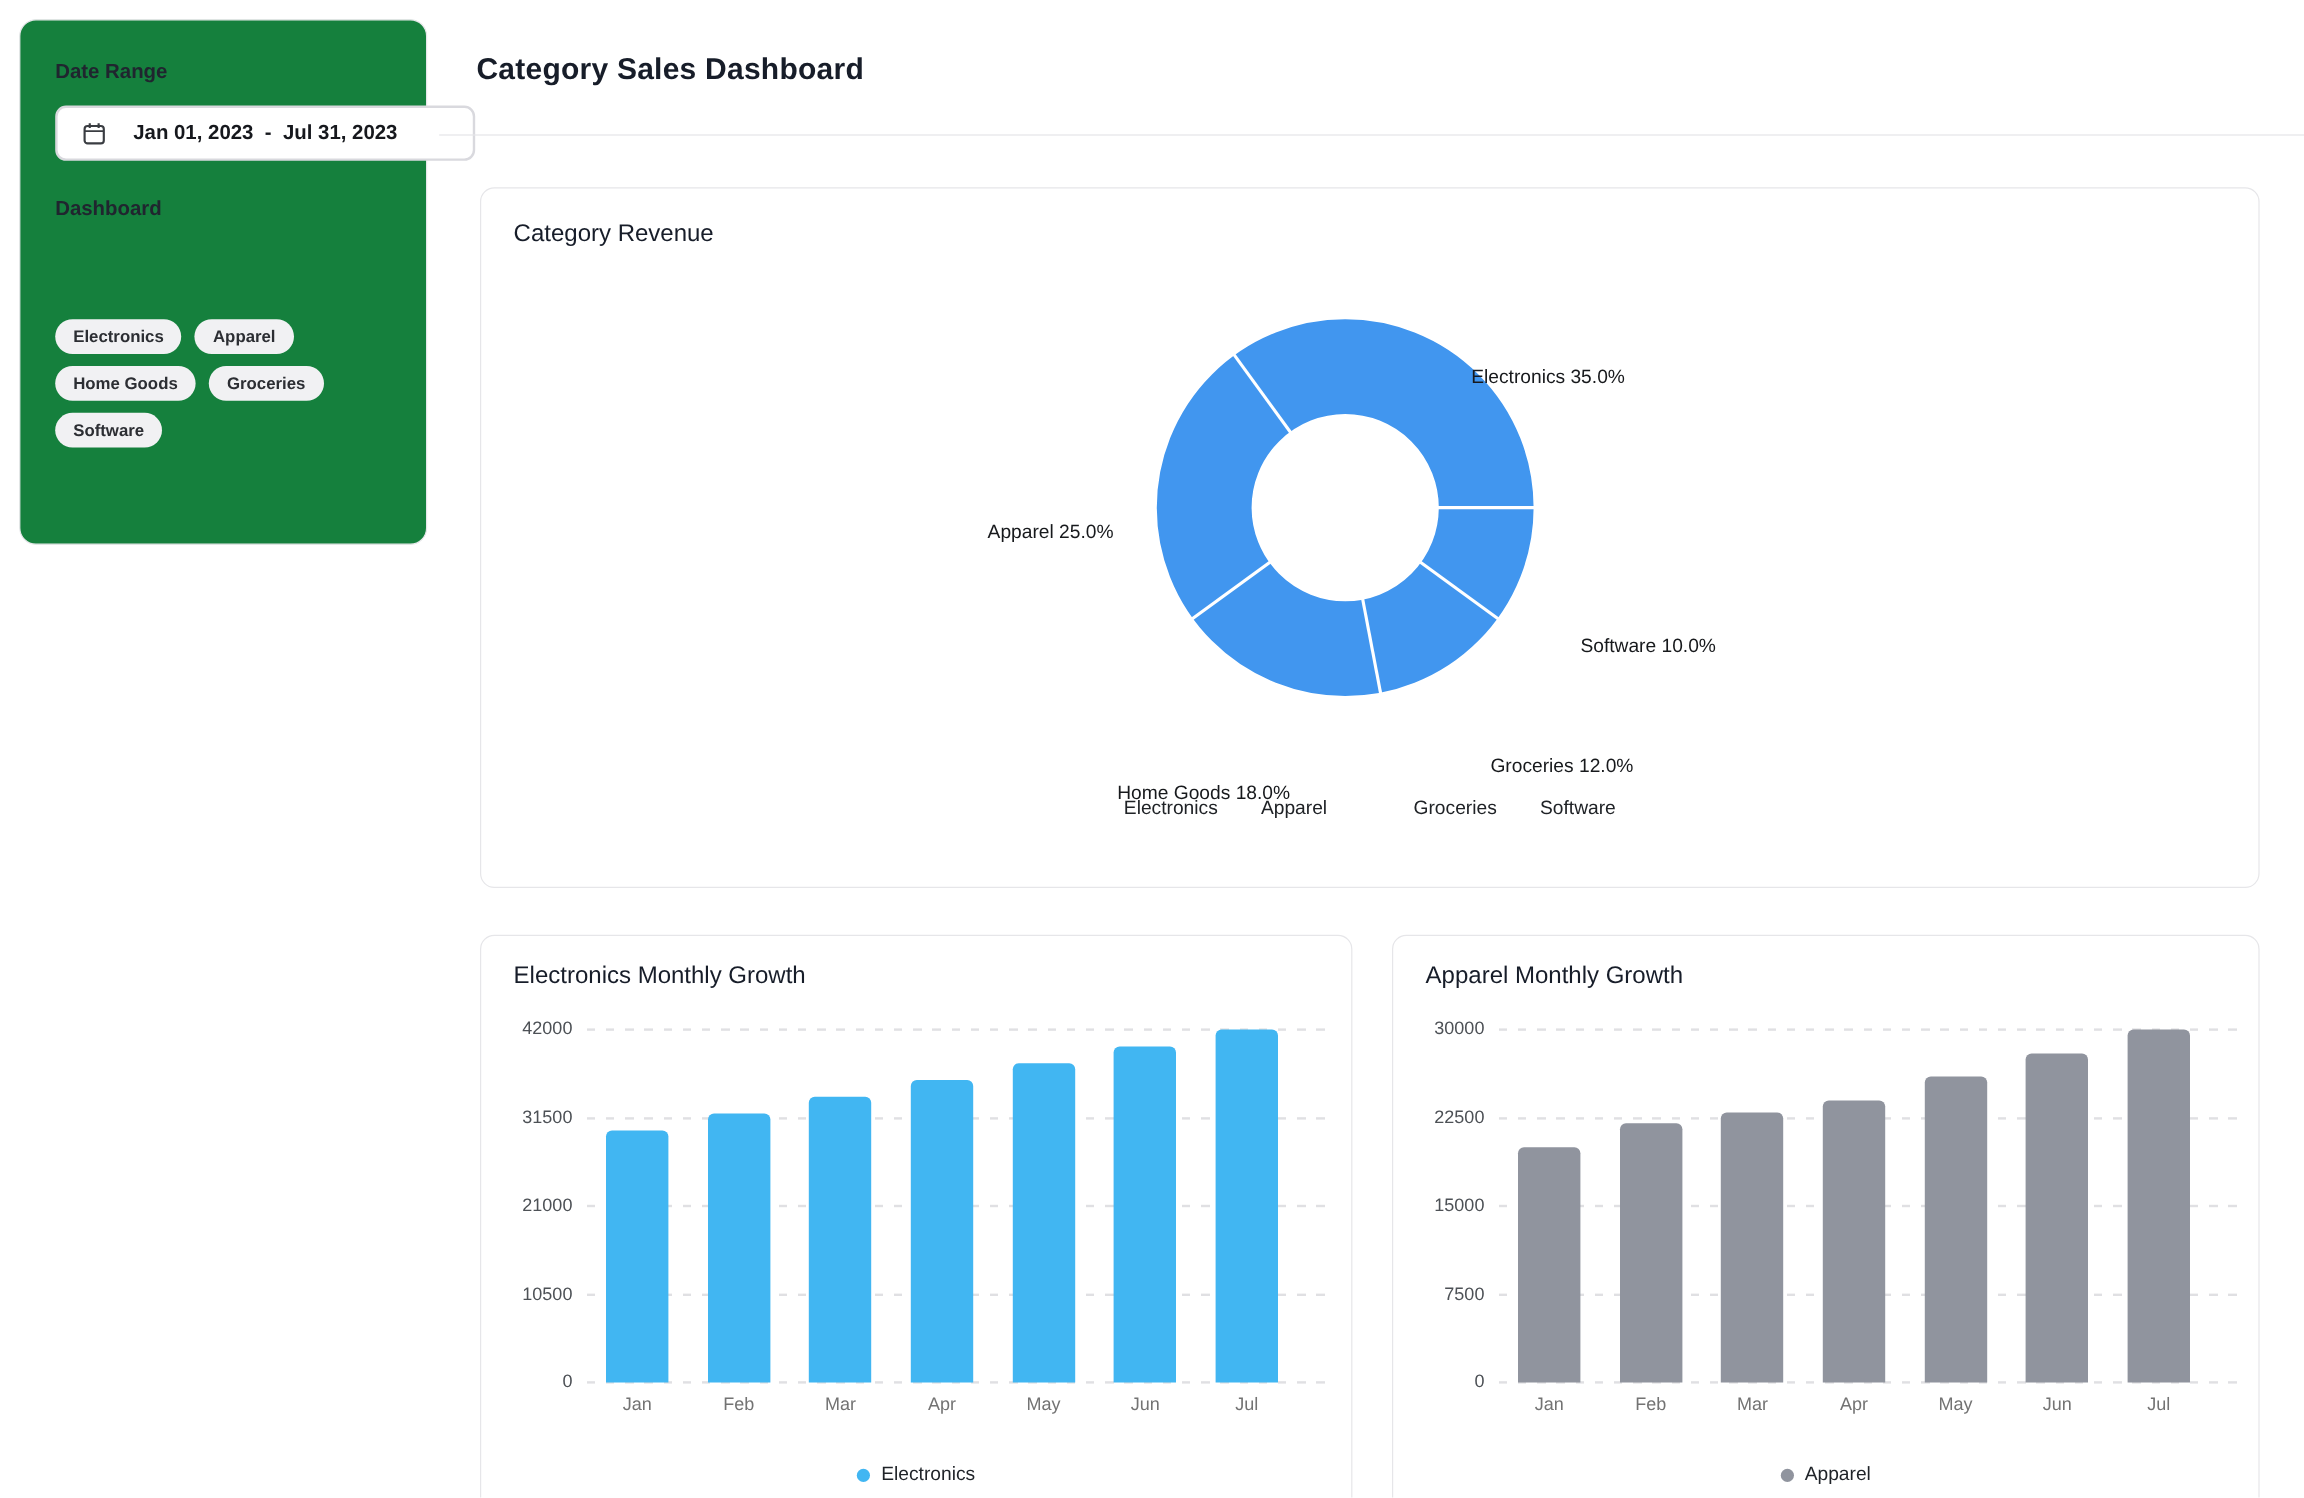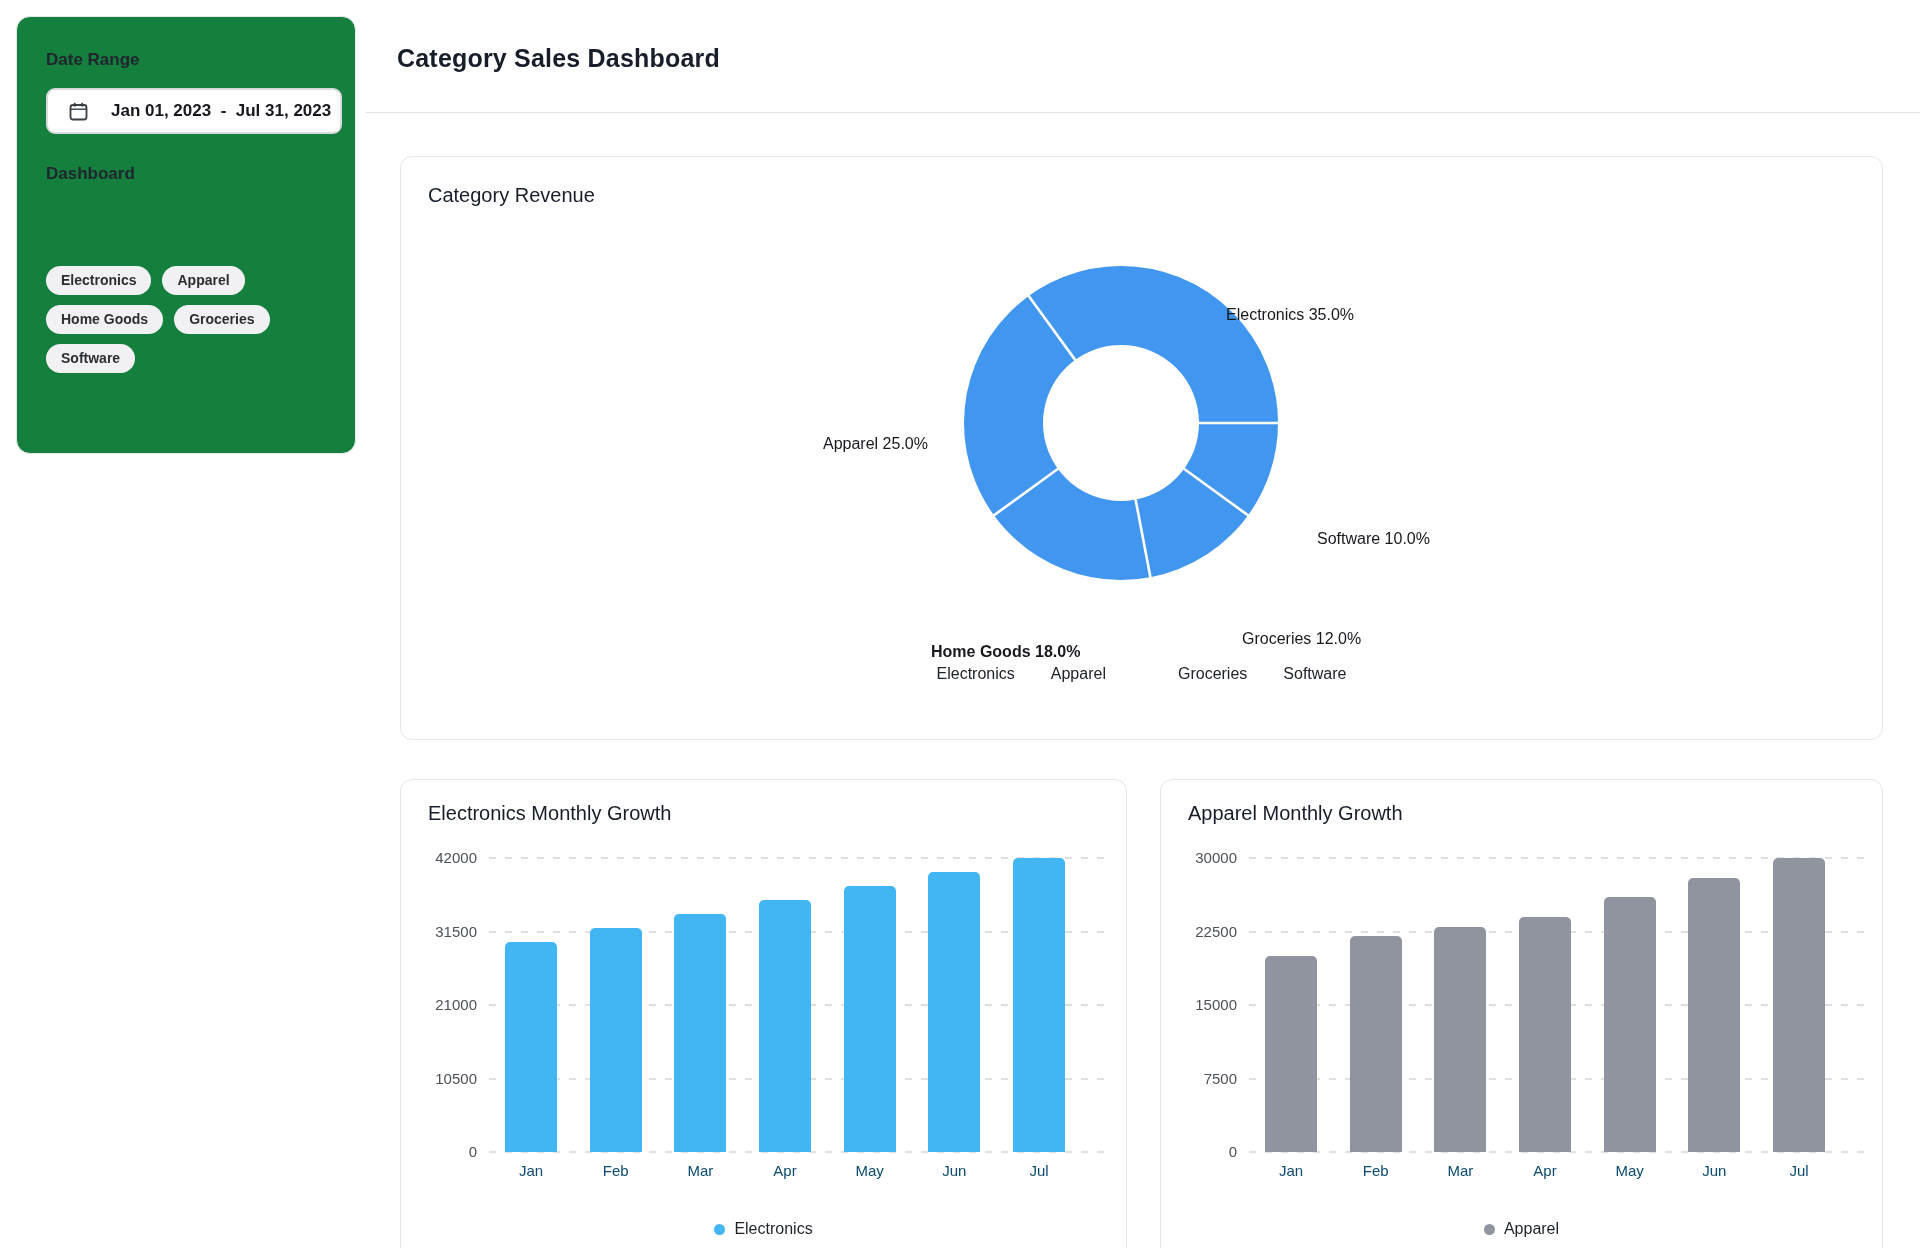--- a/index.html
+++ b/index.html
@@ -7,21 +7,21 @@
     width:1920px;height:1248px;position:relative;overflow:hidden;
     background:#ffffff;color:#1a202c;
     font-family:"Liberation Sans",sans-serif;
   }
   
   .sidebar{position:absolute;left:16px;top:16px;width:338px;height:436px;
     background:#15803d;border:1px solid #e7e7ea;border-radius:14px;}
   .side-label{position:absolute;left:29px;font-size:17px;font-weight:700;color:#20252f;}
   .lbl-date{top:33px;}
   .lbl-cats{top:147px;}
-  .date-input{position:absolute;left:29px;top:71px;width:296px;height:46px;
+  .date-input{position:absolute;left:29px;top:71px;width:350px;height:46px;
     border:2px solid #d9d9de;border-radius:9px;background:#fff;box-sizing:border-box;
     display:flex;align-items:center;padding-left:21px;cursor:pointer;}
   .cal-icon{margin-right:23px;flex:0 0 auto;display:block;}
   .date-text{font-size:17px;font-weight:600;color:#16181d;white-space:pre;}
   .select{position:absolute;left:29px;top:180px;width:298px;height:47px;
     border:2px solid #d9d9de;border-radius:10px;background:#fff;box-sizing:border-box;
     display:flex;align-items:center;padding-left:21px;cursor:pointer;}
   .select-text{font-size:17px;font-weight:700;color:#16181d;}
   .chevron{position:absolute;right:44px;top:19px;}
   .chips{position:absolute;left:29px;top:249px;width:304px;display:flex;flex-wrap:wrap;gap:10px 11px;}
@@ -48,21 +48,21 @@
     font-size:16px;color:#202327;}
   .pie-legend .item{margin-left:36px;cursor:pointer;}
   .pie-legend .item:first-child{margin-left:0;}
   .pie-legend .item.big-gap{margin-left:72px;}
   
   .plot{position:absolute;left:88px;top:78px;width:620px;height:294px;}
   .gridline{position:absolute;left:0;width:620px;height:2px;
     background-image:repeating-linear-gradient(90deg,#e0e0e3 0 7px,transparent 7px 16px);}
   .bar{position:absolute;bottom:0;width:52px;border-radius:5px 5px 0 0;cursor:pointer;}
   .ytick{position:absolute;left:0;width:76px;text-align:right;font-size:15px;color:#4d5156;}
-  .xtick{position:absolute;width:70px;text-align:center;font-size:15px;color:#0c4a6e;top:382px;}
+  .xtick{position:absolute;width:70px;text-align:center;font-size:15px;color:#737373;top:382px;}
   .chart-legend{position:absolute;top:440px;left:0;right:0;display:flex;justify-content:center;
     align-items:center;gap:9px;font-size:16px;color:#1f2328;cursor:pointer;}
   .legend-dot{width:11px;height:11px;border-radius:50%;display:inline-block;}
 </style>
 </head>
 <body>
 
 <div class="sidebar">
   <div class="side-label lbl-date">Date Range</div>
 
@@ -105,21 +105,21 @@
       <circle cx="165" cy="165" r="117.5" fill="none" stroke="#4196ef" stroke-width="79"></circle>
       <line x1="121.50389133035699" y1="105.13274241625389" x2="70.36657438091183" y2="34.74826390563345" stroke="#ffffff" stroke-width="2.6"></line>
       <line x1="239" y1="165" x2="326" y2="165" stroke="#ffffff" stroke-width="2.6"></line>
       <line x1="224.8672575837461" y1="208.496108669643" x2="295.25173609436655" y2="259.63342561908814" stroke="#ffffff" stroke-width="2.6"></line>
       <line x1="178.86621727934363" y1="237.68925655392297" x2="195.16839164830165" y2="323.14824736731885" stroke="#ffffff" stroke-width="2.6"></line>
       <line x1="105.1327424162539" y1="208.49610866964304" x2="34.74826390563348" y2="259.6334256190882" stroke="#ffffff" stroke-width="2.6"></line>
     </svg>
     <div class="pie-label" style="left: 825px; top: 125px;">Electronics 35.0%</div>
     <div class="pie-label" style="left: 916px; top: 349px;">Software 10.0%</div>
     <div class="pie-label" style="left: 841px; top: 449px;">Groceries 12.0%</div>
-    <div class="pie-label" style="left: 530px; top: 462px; font-weight: bold;">Home Goods 18.0%</div>
+    <div class="pie-label" style="left: 530px; top: 472px;">Home Goods 18.0%</div>
     <div class="pie-label" style="left: 422px; top: 254px;">Apparel 25.0%</div>
   </div>
 
 <div class="card chart-card" id="elec-card">
   <div class="card-title">Electronics Monthly Growth</div>
   <div class="plot">
       <div class="gridline" style="top: 293px;"></div>
       <div class="gridline" style="top: 219.5px;"></div>
       <div class="gridline" style="top: 146px;"></div>
       <div class="gridline" style="top: 72.5px;"></div>

